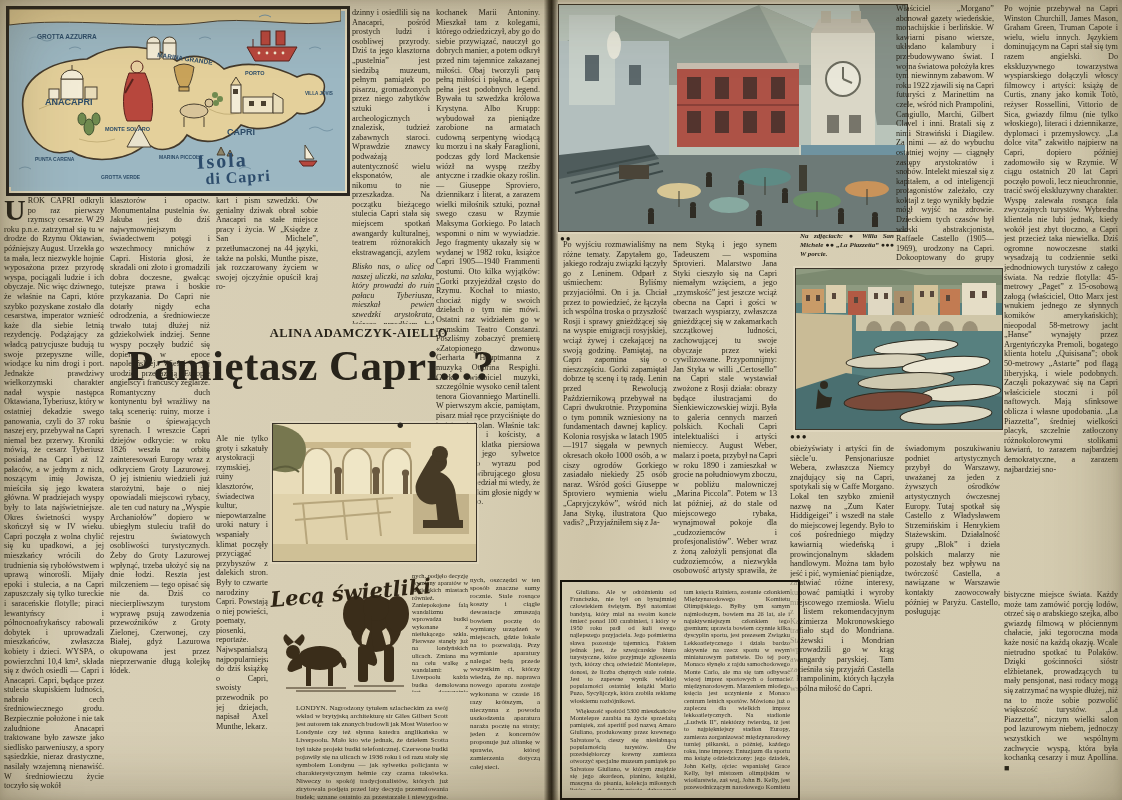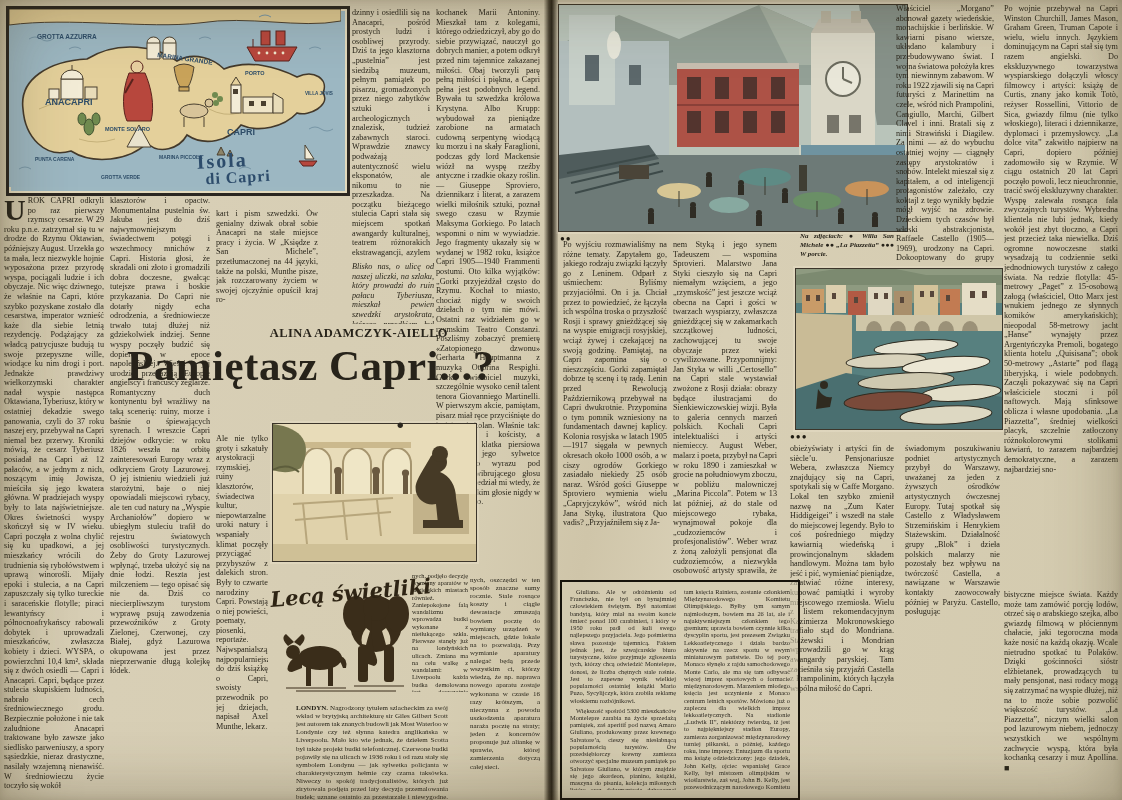--- a/index.html
+++ b/index.html
@@ -24,21 +24,21 @@
   .marker{position:absolute;font-size:8px;font-weight:bold;letter-spacing:1px;color:#201c12;}
   .map{position:absolute;left:6px;top:6px;width:338px;height:184px;border:3px solid #2a2620;
         box-shadow:0 0 0 2px #e3dabd inset;background:#9db8c2;z-index:2;}
   .newsbox{position:absolute;left:560px;top:580px;width:236px;height:216px;border:2.5px solid #17130b;
         background:rgba(214,205,178,.6);z-index:3;}
   .newsbox .bx{position:absolute;top:6px;height:202px;overflow:hidden;text-align:justify;}
   .newsbox p{margin:0 0 3px 0;text-indent:6px;}
   .ff-title{position:absolute;left:270px;top:580px;font-style:italic;font-weight:bold;font-size:21px;
         font-family:"DejaVu Serif",serif;transform:rotate(-5deg);color:#2e2414;z-index:4;}
   .endmark{font-size:9px;}
-  b.lead{font-weight:bold;}
+  b.lead{font-weight:normal;}
 </style>
 </head>
 <body>
 
 <div class="page">
 
   <div class="gutter"></div>
 
   <div class="map">
     <svg width="332" height="178" viewBox="0 0 332 178">
@@ -151,21 +151,21 @@
   </div>
 
   <div class="tc" style="left:352px;top:8px;width:78px;height:250px;">dzinny i osiedlili się na Anacapri, pośród prostych ludzi i osobliwej przyrody. Dziś ta jego klasztorna „pustelnia” jest siedzibą muzeum, pełnym pamiątek po pisarzu, gromadzonych przez niego zabytków sztuki i archeologicznych znalezisk, tudzież zabawnych staroci. Wprawdzie znawcy podważają autentyczność wielu eksponatów, ale nikomu to nie przeszkadza. Na początku bieżącego stulecia Capri stała się miejscem spotkań awangardy kulturalnej, teatrem różnorakich ekstrawagancji, azylem dla anarchistów i rewolucjonistów, przystanią dandysów i awanturników. Peggy Guggenheim, zmarła</div>
   <div class="tc" style="left:352px;top:262px;width:82px;height:62px;font-style:italic;">Blisko nas, o ulicę od naszej uliczki, na szlaku, który prowadzi do ruin pałacu Tyberiusza, mieszkał pewien szwedzki arystokrata, którego przodkiem był Fersen, wierny</div>
   <div class="tc" style="left:436px;top:8px;width:104px;height:552px;">kochanek Marii Antoniny. Mieszkał tam z kolegami, którego odziedziczył, aby go do siebie przywiązać, nauczył go dobrych manier, a potem odkrył przed nim tajemnice zakazanej miłości. Obaj tworzyli parę pełną miłości i piękna, a Capri pełna jest podobnych legend. Bywała tu szwedzka królowa Krystyna. Albo Krupp: wybudował za pieniądze zarobione na armatach cudowną serpentynę wiodącą ku morzu i na skały Faraglioni, podczas gdy lord Mackensie wiózł na wyspę rzeźby antyczne i rzadkie okazy roślin. — Giuseppe Sproviero, dziennikarz i literat, a zarazem wielki miłośnik sztuki, poznał swego czasu w Rzymie Maksyma Gorkiego. Po latach wspomni o nim w wywiadzie. Jego fragmenty ukazały się w wydanej w 1982 roku, książce Capri 1905—1940 Frammenti postumi. Oto kilka wyjątków: „Gorki przyjeżdżał często do Rzymu. Kochał to miasto, chociaż nigdy w swoich dziełach o tym nie mówi. Ostatni raz widziałem go w rzymskim Teatro Constanzi. Poszliśmy zobaczyć premierę «Zatopionego dzwonu» Gerharta Hauptmanna z muzyką Ottorina Respighi. Gorki, wielbiciel muzyki, szczególnie wysoko cenił talent tenora Giovanniego Martinelli. W pierwszym akcie, pamiętam, pisarz miał ręce przyciśnięte do kościstych kolan. Właśnie tak: był chudy i kościsty, a suchotnicza klatka piersiowa nadawała jego sylwetce szczególnego wyrazu pod wpływem wibrującego głosu tenora. Powiedział mi wtedy, że tenorów o takim głosie nigdy w Rosji nie było.</div>
 
   <div class="tc" style="left:4px;top:196px;width:100px;height:600px;">
     <span class="dropcap">U</span><span>ROK CAPRI odkryli po raz pierwszy rzymscy cesarze. W 29 roku p.n.e. zatrzymał się tu w drodze do Rzymu Oktawian, późniejszy August. Urzekła go ta mała, lecz niezwykle hojnie wyposażona przez przyrodę wyspa, pociągali ludzie i ich obyczaje. Nic więc dziwnego, że właśnie na Capri, które szybko pozyskane zostało dla cesarstwa, imperator wznieść każe dla siebie letnią rezydencję. Podążający za władcą patrycjusze budują tu swoje przepyszne wille, wiodące ku nim drogi i port. Jednakże prawdziwy wielkorzymski charakter nadał wyspie następca Oktawiana, Tyberiusz, który w ostatniej dekadzie swego panowania, czyli do 37 roku naszej ery, przebywał na Capri niemal bez przerwy. Kroniki mówią, że cesarz Tyberiusz posiadał na Capri aż 12 pałaców, a w jednym z nich, noszącym imię Jowisza, mieściła się jego kwatera główna. W pradziejach wyspy były to lata najświetniejsze. Okres świetności wyspy skończył się w IV wieku. Capri poczęła z wolna chylić się ku upadkowi, a jej mieszkańcy wrócili do trudnienia się rybołówstwem i uprawą winorośli. Mijały epoki i stulecia, a na Capri zapuszczały się tylko tureckie i saraceńskie flotylle; piraci lewantyńscy i północnoafrykańscy rabowali dobytek i uprowadzali mieszkańców, zwłaszcza kobiety i dzieci. WYSPA, o powierzchni 10,4 km², składa się z dwóch osiedli — Capri i Anacapri. Capri, będące przez stulecia skupiskiem ludności, nabrało cech średniowiecznego grodu. Bezpiecznie położone i nie tak zaludnione Anacapri traktowane było zawsze jako siedlisko parweniuszy, a spory sąsiedzkie, nieraz drastyczne, nasilały wzajemną nienawiść. W średniowieczu życie toczyło się wokół</span>
   </div>
   <div class="tc" style="left:110px;top:196px;width:100px;height:600px;">klasztorów i opactw. Monumentalna pustelnia św. Jakuba jest do dziś najwymowniejszym świadectwem potęgi i wszechmocy mnichów z Capri. Historia głosi, że skradali oni złoto i gromadzili dobra doczesne, gwałcąc tutejsze prawa i boskie przykazania. Do Capri nie dotarły nigdy echa odrodzenia, a średniowiecze trwało tutaj dłużej niż gdziekolwiek indziej. Senne wyspy poczęły budzić się dopiero w epoce napoleońskiej. Wieści o jej urodzie przekazują Europie angielscy i francuscy żeglarze. Romantyczny duch kontynentu był wrażliwy na taką scenerię: ruiny, morze i baśnie o śpiewających syrenach. I wreszcie Capri dziejów odkrycie: w roku 1826 weszła na orbitę zainteresowań Europy wraz z odkryciem Groty Lazurowej. O jej istnieniu wiedzieli już starożytni, baje o niej opowiadali miejscowi rybacy, ale ten cud natury na „Wyspie Archaniołów” dopiero w ubiegłym stuleciu trafił do rejestru światowych osobliwości turystycznych. Żeby do Groty Lazurowej wpłynąć, trzeba ułożyć się na dnie łodzi. Reszta jest milczeniem — tego opisać się nie da. Dziś co niecierpliwszym turystom wyprawę psują zawodzenia przewoźników z Groty Zielonej, Czerwonej, czy Białej, gdyż Lazurowa okupowana jest przez nieprzerwanie długą kolejkę łódek.</div>
-  <div class="tc" style="left:216px;top:196px;width:102px;height:136px;margin-top:13px;">kart i pism szwedzki. Ów genialny dziwak obrał sobie Anacapri na stałe miejsce pracy i życia. W „Księdze z San Michele”, przetłumaczonej na 44 języki, także na polski, Munthe pisze, jak rozczarowany życiem w swojej ojczyźnie opuścił kraj ro-</div>
+  <div class="tc" style="left:216px;top:196px;width:102px;height:136px;">kart i pism szwedzki. Ów genialny dziwak obrał sobie Anacapri na stałe miejsce pracy i życia. W „Księdze z San Michele”, przetłumaczonej na 44 języki, także na polski, Munthe pisze, jak rozczarowany życiem w swojej ojczyźnie opuścił kraj ro-</div>
   <div class="tc" style="left:216px;top:434px;width:52px;height:362px;">Ale nie tylko groty i szkatuły arystokracji rzymskiej, ruiny klasztorów, świadectwa kultur, niepowtarzalne uroki natury i wspaniały klimat poczęły przyciągać przybyszów z dalekich stron. Były to czwarte narodziny Capri. Powstają o niej powieści, poematy, piosenki, reportaże. Najwspanialszą, najpopularniejszą do dziś książkę o Capri, swoisty przewodnik po jej dziejach, napisał Axel Munthe, lekarz.</div>
   <div class="tc tiny" style="left:470px;top:566px;width:70px;height:230px;">nych, oszczędzi w ten sposób znaczne sumy rocznie. Stale rosnące koszty i ciągłe dewastacje zmuszają bowiem pocztę do wymiany urządzeń w miejscach, gdzie lokale na to pozwalają. Przy wymianie aparatury nalegać będą przede wszystkim ci, którzy wiedzą, że np. naprawa nowego aparatu zostaje wykonana w czasie 16 razy krótszym, a nieczynna z powodu uszkodzenia aparatura naraża pocztę na straty; jeden z koncernów proponuje już aliankę w sprawie, której zamierzenia dotyczą całej sieci.</div>
 
   <div class="byline">ALINA ADAMCZYK-AIELLO</div>
   <h1 class="headline" style="margin:0;">Pamiętasz Capri...?</h1>
   <div class="headline-dot">.</div>
 
   <div class="photo" style="left:272px;top:423px;width:203px;height:137px;">
     <svg width="203" height="137" viewBox="0 0 203 137">
       <rect width="203" height="137" fill="#e0d2ab"></rect>

